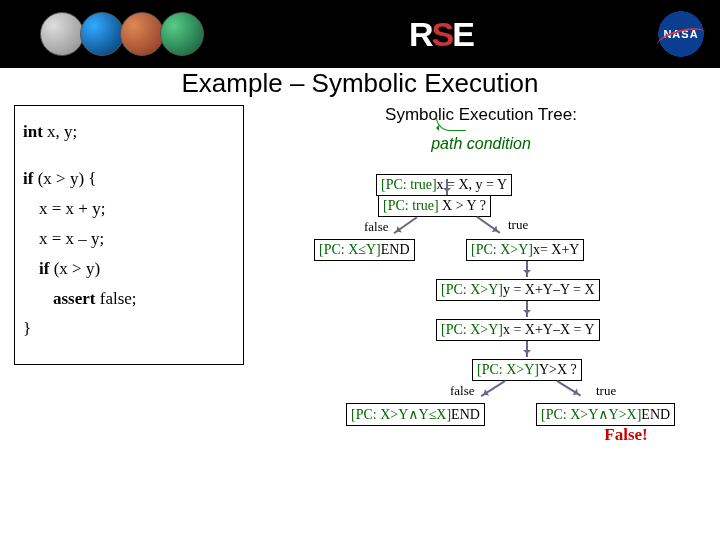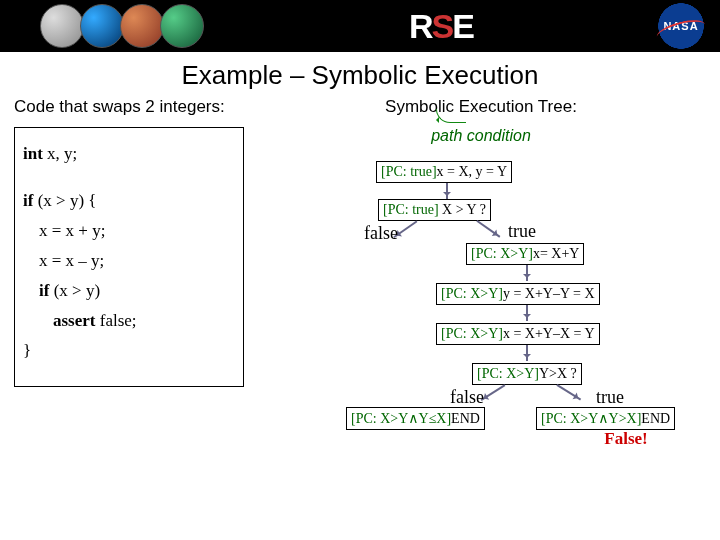--- a/index.html
+++ b/index.html
@@ -1,51 +1,51 @@
 <!DOCTYPE html>
 <html><head>
 <meta charset="utf-8">
 <style>
   * { margin: 0; padding: 0; box-sizing: border-box; }
   body { font-family: Arial, sans-serif; width: 720px; height: 540px; background: #fff; position: relative; }
-  .banner { width: 100%; height: 52px; background: #000; display: flex; align-items: center; justify-content: space-between; padding-left: 36px; }
+  .banner { width: 100%; height: 68px; background: #000; display: flex; align-items: center; justify-content: space-between; padding-left: 36px; }
   .planets { display: flex; align-items: center; padding-left: 4px; }
   .planet { width: 44px; height: 44px; border-radius: 50%; margin-right: -4px; border: 1px solid #555; }
   .p1 { background: radial-gradient(circle at 30% 30%, #ddd, #888); }
   .p2 { background: radial-gradient(circle at 30% 30%, #3af, #036); }
   .p3 { background: radial-gradient(circle at 30% 30%, #d85, #832); }
   .p4 { background: radial-gradient(circle at 30% 30%, #5c8, #153); }
   .rse { color: #fff; font-size: 34px; font-weight: bold; letter-spacing: -2px; margin-left: 30px; }
   .rse .s { color: #c33; }
   .nasa { width: 58px; height: 48px; background: radial-gradient(circle, #0b3d91 60%, transparent 61%); position: relative; margin-right: 10px; display: flex; align-items: center; justify-content: center; }
   .nasa span { color: #fff; font-size: 11px; font-weight: bold; letter-spacing: 1px; }
   .nasa::after { content: ''; position: absolute; width: 50px; height: 16px; border-top: 2px solid #d33; border-radius: 50%; transform: rotate(-15deg); top: 20px; left: 4px; }
-  h1 { text-align: center; font-size: 26px; font-weight: normal; margin: 8px 0 6px; }
+  h1 { text-align: center; font-size: 26px; font-weight: normal; margin: 0 0 6px; }
   .content { display: flex; padding: 0 14px; gap: 12px; }
   .left { flex: 0 0 230px; }
   .right { flex: 1; position: relative; }
   .subhead { font-size: 17px; margin-bottom: 10px; }
   .subhead.r { text-align: center; }
-  .pclabel { text-align: center; font-style: italic; font-size: 16px; color: #060; margin-bottom: 16px; position: relative; }
+  .pclabel { text-align: center; font-style: italic; font-size: 16px; color: #060; margin-bottom: 4px; position: relative; }
   .pcarrow { position: absolute; left: 180px; top: 12px; width: 30px; height: 14px; border-left: 1.5px solid #181; border-bottom: 1.5px solid #181; border-bottom-left-radius: 14px; }
   .pcarrow::after { content: ''; position: absolute; left: -4px; bottom: -1px; border: 3px solid transparent; border-right-color: #181; }
   .codebox { border: 1px solid #000; padding: 8px 8px 16px; font-family: 'Times New Roman', serif; font-size: 17px; line-height: 1.35; }
   .codebox .line { margin: 7px 0; }
   .codebox .ind { padding-left: 16px; }
   .codebox .ind2 { padding-left: 30px; }
   .kw { font-weight: bold; }
   .tree { position: relative; height: 390px; font-family: 'Times New Roman', serif; font-size: 14px; }
   .node { position: absolute; border: 1px solid #000; padding: 2px 4px; background: #fff; white-space: nowrap; }
   .pc { color: #060; }
   .arr { position: absolute; background: #668; }
   .arr.v { width: 1.5px; }
   .arr.v::after { content: ''; position: absolute; bottom: -1px; left: -3px; border: 4px solid transparent; border-top-color: #668; }
   .diag { position: absolute; width: 1.5px; background: #668; transform-origin: top center; }
   .diag::after { content: ''; position: absolute; bottom: -1px; left: -3px; border: 4px solid transparent; border-top-color: #668; }
-  .lbl { position: absolute; font-size: 18px; }
+  .lbl { position: absolute; font-size: 13px; }
   .falsered { color: #c00; font-weight: bold; text-align: center; }
   .footer { position: absolute; font-style: italic; font-size: 15px; }
 </style>
 </head>
 <body>
 
 <div class="banner">
   <div class="planets">
     <div class="planet p1"></div>
     <div class="planet p2"></div>
@@ -55,47 +55,47 @@
   <div class="rse"><span>R</span><span class="s">S</span><span>E</span></div>
   <div class="nasa">
       <span>NASA</span>
     </div>
 </div>
 
 <h1>Example – Symbolic Execution</h1>
 
 <div class="content">
   <div class="left">
-    <div class="subhead">Code that swaps 2 integers:</div>
     <div class="codebox">
       <div class="line"><span class="kw">int</span><span> x, y;</span></div>
       <div class="line" style="margin-top:24px"><span class="kw">if</span><span> (x &gt; y) {</span></div>
       <div class="line ind">x = x + y;</div>
       <div class="line ind">x = x – y;</div>
       <div class="line ind"><span class="kw">if</span><span> (x &gt; y)</span></div>
       <div class="line ind2"><span class="kw">assert</span><span> false;</span></div>
       <div class="line">}</div>
     </div>
   </div>
 
   <div class="right">
     <div class="subhead r">Symbolic Execution Tree:</div>
     <div class="pclabel">path condition</div>
     <div class="pcarrow"></div>
 
     <div class="tree">
-      <div class="node" style="left:120px;top:0"><span class="pc">[PC: true]</span><span>x = X, y = Y</span></div>
+      <div class="node" style="left:120px;top:17px"><span class="pc">[PC: true]</span><span>x = X, y = Y</span></div>
       <div class="arr v" style="left:190px;top:22px;height:16px"></div>
 
       <div class="node" style="left:122px;top:38px"><span class="pc">[PC: true]</span><span> X &gt; Y ?</span></div>
       <div class="diag" style="left:160px;top:60px;height:28px;transform:rotate(55deg)"></div>
       <div class="diag" style="left:220px;top:60px;height:28px;transform:rotate(-55deg)"></div>
       <div class="lbl" style="left:108px;top:62px">false</div>
       <div class="lbl" style="left:252px;top:60px">true</div>
 
+      <div class="node" style="left:58px;top:82px"><span class="pc">[PC: X≤Y]</span><span>END</span></div>
       <div class="node" style="left:210px;top:82px"><span class="pc">[PC: X&gt;Y]</span><span>x= X+Y</span></div>
       <div class="arr v" style="left:270px;top:104px;height:16px"></div>
 
       <div class="node" style="left:180px;top:122px"><span class="pc">[PC: X&gt;Y]</span><span>y = X+Y–Y = X</span></div>
       <div class="arr v" style="left:270px;top:144px;height:16px"></div>
 
       <div class="node" style="left:180px;top:162px"><span class="pc">[PC: X&gt;Y]</span><span>x = X+Y–X = Y</span></div>
       <div class="arr v" style="left:270px;top:184px;height:16px"></div>
 
       <div class="node" style="left:216px;top:202px"><span class="pc">[PC: X&gt;Y]</span><span>Y&gt;X ?</span></div>

